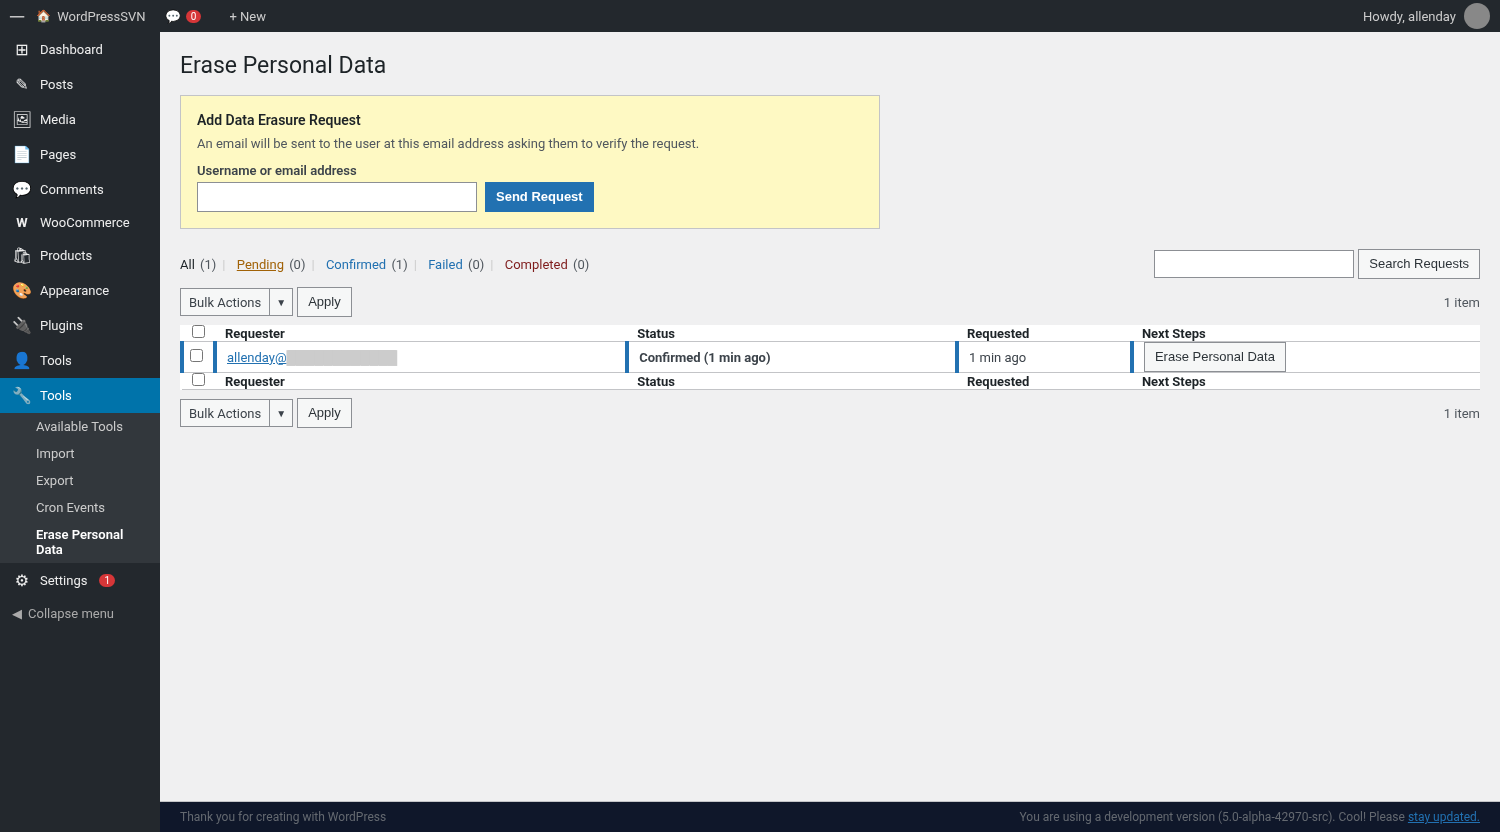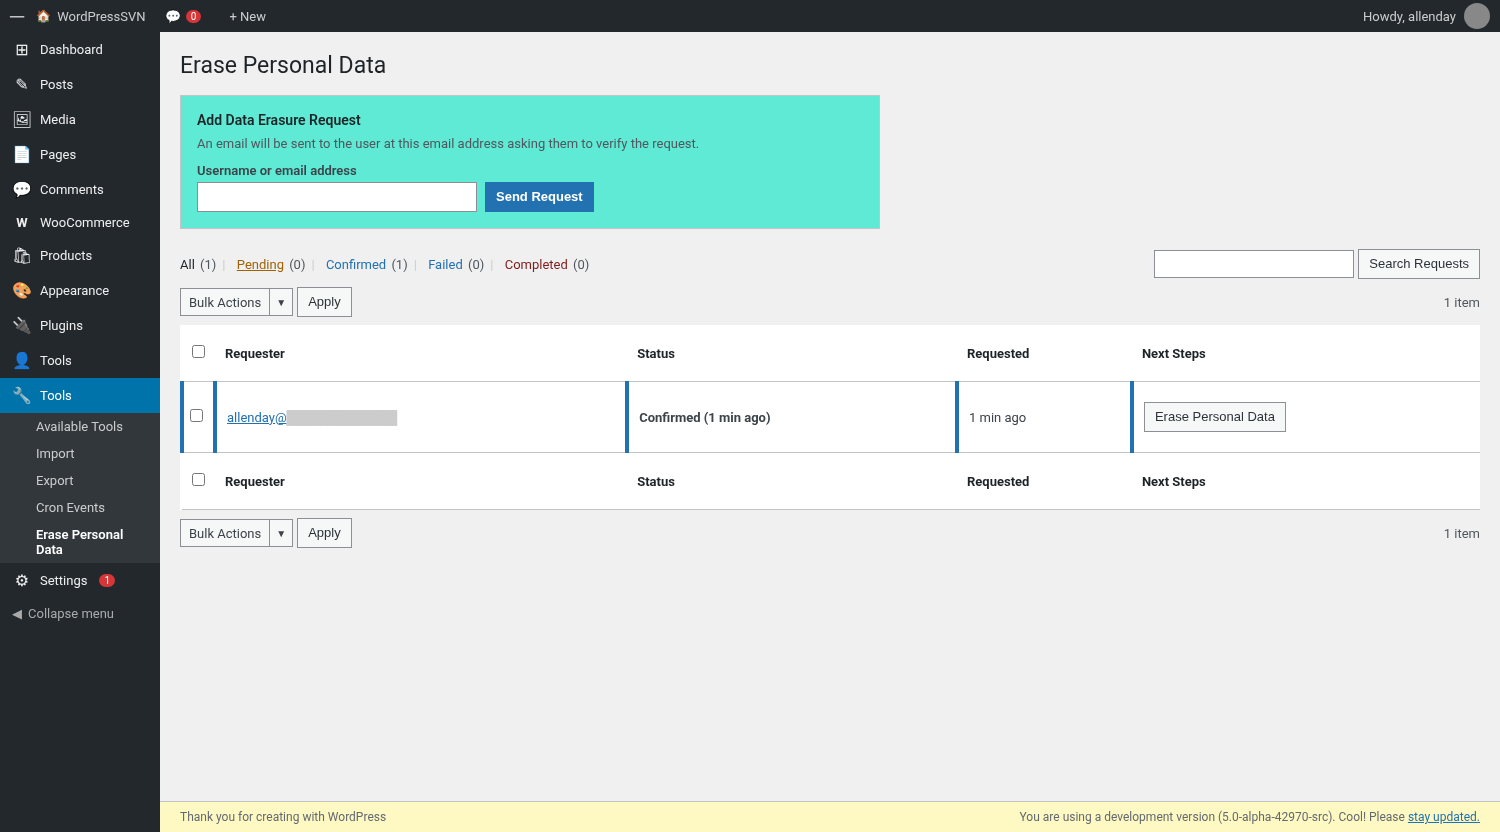--- a/index.html
+++ b/index.html
@@ -80,21 +80,21 @@
       flex: 1;
       padding: 20px 20px 20px 20px;
       background: #f0f0f1;
       min-height: calc(100vh - 32px);
     }
 
     h1.page-title { font-size: 23px; font-weight: 400; color: #1d2327; margin-bottom: 16px; }
     h2.section-title { font-size: 14px; font-weight: 600; color: #1d2327; margin-bottom: 8px; }
 
     .add-request-box {
-      background: #5eead4;
+      background: #fef9c3;
       border: 1px solid #c3c4c7;
       padding: 16px;
       margin-bottom: 20px;
       max-width: 700px;
     }
     .add-request-desc { font-size: 13px; color: #50575e; margin-bottom: 12px; }
     .field-label { font-size: 13px; font-weight: 600; margin-bottom: 4px; display: block; }
     .field-row { display: flex; align-items: center; gap: 8px; }
     .text-input {
       border: 1px solid #8c8f94;
@@ -138,33 +138,33 @@
       height: 28px;
       display: flex;
       align-items: center;
     }
     .bulk-label { padding: 0 8px; }
     .bulk-arrow { border-left: 1px solid #8c8f94; padding: 0 6px; height: 100%; display: flex; align-items: center; font-size: 10px; }
     .items-count { font-size: 13px; color: #50575e; }
 
     
     .data-table { width: 100%; border-collapse: collapse; background: #fff; }
-    .data-table th, .data-table td { padding: 20px 10px; text-align: left; border-bottom: 1px solid #c3c4c7; font-size: 13px; }
+    .data-table th, .data-table td { padding: 0 10px; text-align: left; border-bottom: 1px solid #c3c4c7; font-size: 13px; }
     .data-table th { font-weight: 700; color: #1d2327; }
     .data-table td.checkbox-col { width: 24px; }
     .data-table th.checkbox-col { width: 24px; }
     .data-table input[type=checkbox] { cursor: pointer; }
     .requester-link { color: #2271b1; text-decoration: underline; cursor: pointer; font-size: 13px; }
     .status-text { font-weight: 700; font-size: 13px; }
     .row-highlight td { border-left: 4px solid #2271b1; }
     .row-highlight td:first-child { padding-left: 6px; }
 
     
     #footer {
-      background: #fef9c3;
+      background: #0f172a;
       border-top: 1px solid #c3c4c7;
       padding: 8px 20px;
       font-size: 12px;
       color: #646970;
       display: flex;
       justify-content: space-between;
       align-items: center;
       position: fixed;
       bottom: 0;
       left: 160px;

